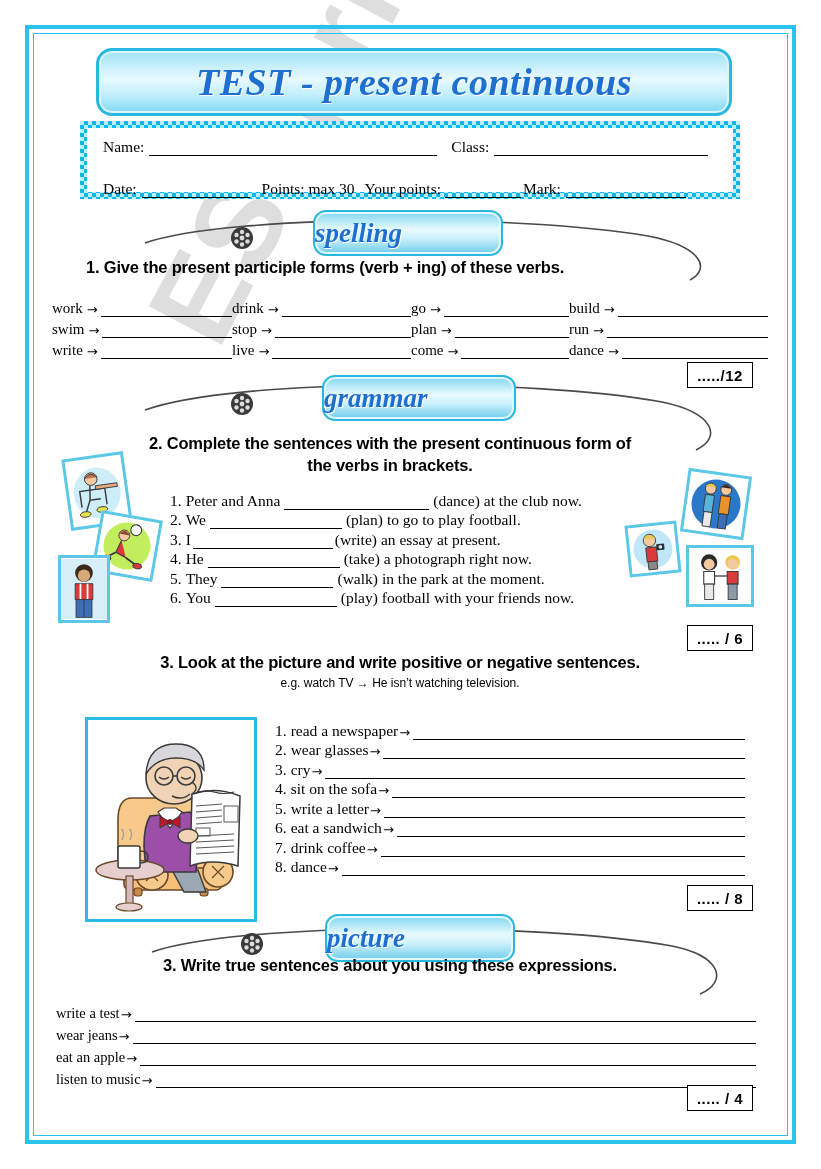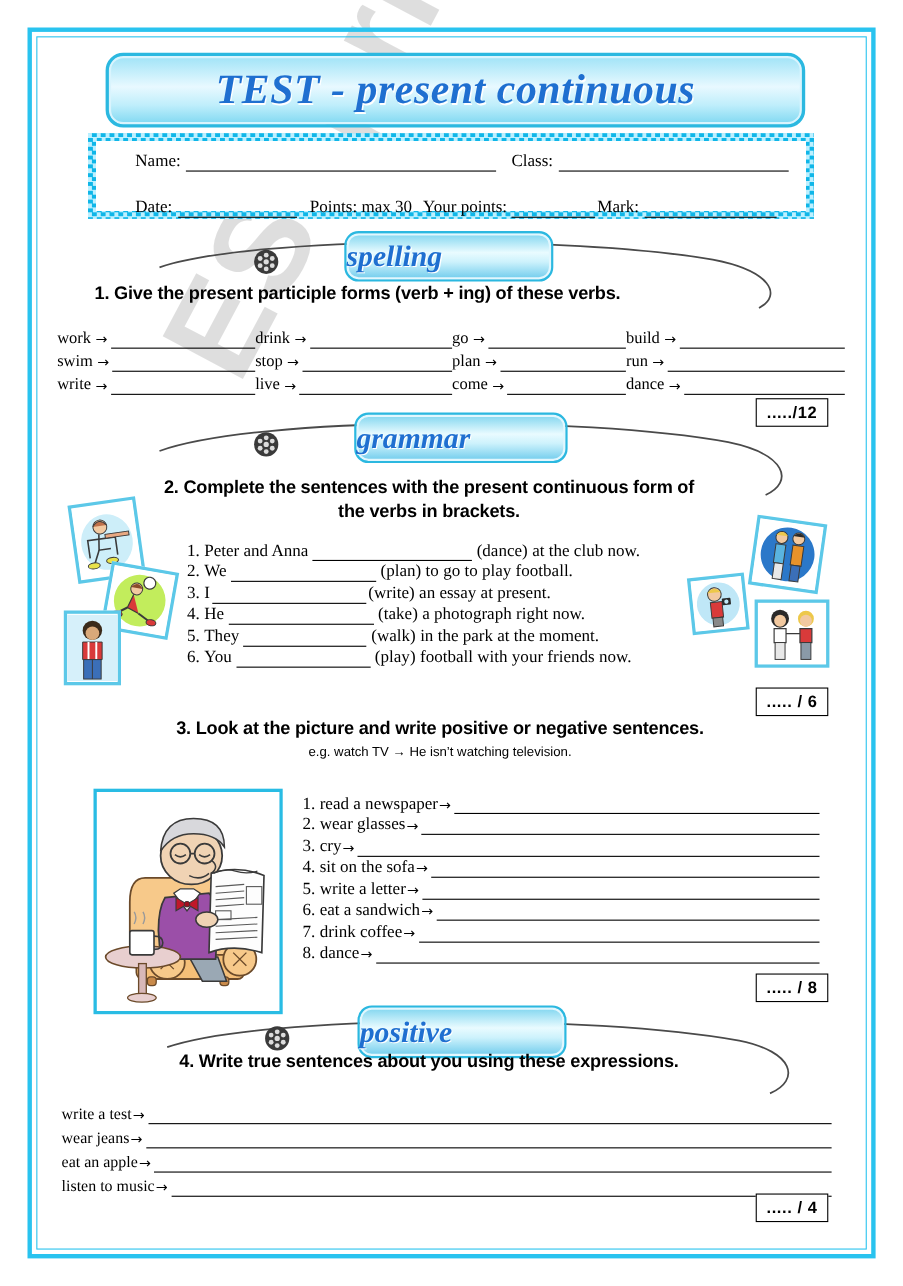--- a/index.html
+++ b/index.html
@@ -88,21 +88,21 @@
       linear-gradient(#fff,#fff) padding-box,
       repeating-conic-gradient(#0fb6e8 0% 25%, #bdf0ff 0% 50%) border-box;
     background-size: auto, 8px 8px;
     padding: 6px 16px 0 16px;
     font-size: 15.5px;
     color: #000;
   }
   .info-row { display: flex; align-items: flex-end; white-space: nowrap; }
   .info-row.r1 { margin-top: 4px; }
   .info-row.r2 { margin-top: 24px; }
-  .info-label { font-size: 15.5px; margin-left: 20px; }
+  .info-label { font-size: 15.5px; }
   .ul { border-bottom: 1.3px solid #000; display: inline-block; height: 14px; }
 
   
   .section-head {
     position: absolute;
     width: 821px;
     height: 56px;
     left: 0;
   }
   .curve-svg { position: absolute; left: 0; top: 0; }
@@ -599,25 +599,25 @@
         <circle cx="14" cy="14" r="11" fill="#3a3a3a"></circle>
         <circle cx="14" cy="8" r="2.2" fill="#dcdcdc"></circle>
         <circle cx="19.5" cy="11" r="2.2" fill="#dcdcdc"></circle>
         <circle cx="19.5" cy="17.5" r="2.2" fill="#dcdcdc"></circle>
         <circle cx="14" cy="20.5" r="2.2" fill="#dcdcdc"></circle>
         <circle cx="8.5" cy="17.5" r="2.2" fill="#dcdcdc"></circle>
         <circle cx="8.5" cy="11" r="2.2" fill="#dcdcdc"></circle>
         <circle cx="14" cy="14" r="2.4" fill="#dcdcdc"></circle>
       </svg>
       <div class="badge" style="left:325px;top:6px;width:186px;height:44px;">
-        <span class="badge-text">positive</span>
-      </div>
-    </div>
-
-    <div class="instr center" style="left:70px; top:956px; width:640px;">4. Write true sentences about you using these expressions.</div>
+        <span class="badge-text">picture</span>
+      </div>
+    </div>
+
+    <div class="instr center" style="left:70px; top:956px; width:640px;">3. Write true sentences about you using these expressions.</div>
 
     <div class="sent-list" style="left:56px;top:1000px;width:700px;font-size:14.5px;">
       <div class="sent-row" style="height:22px;">
         <span>write a test</span>
         <span class="arrow">→</span>
         <span class="blank" style="flex:1;"></span>
       </div>
       <div class="sent-row" style="height:22px;">
         <span>wear jeans</span>
         <span class="arrow">→</span>

